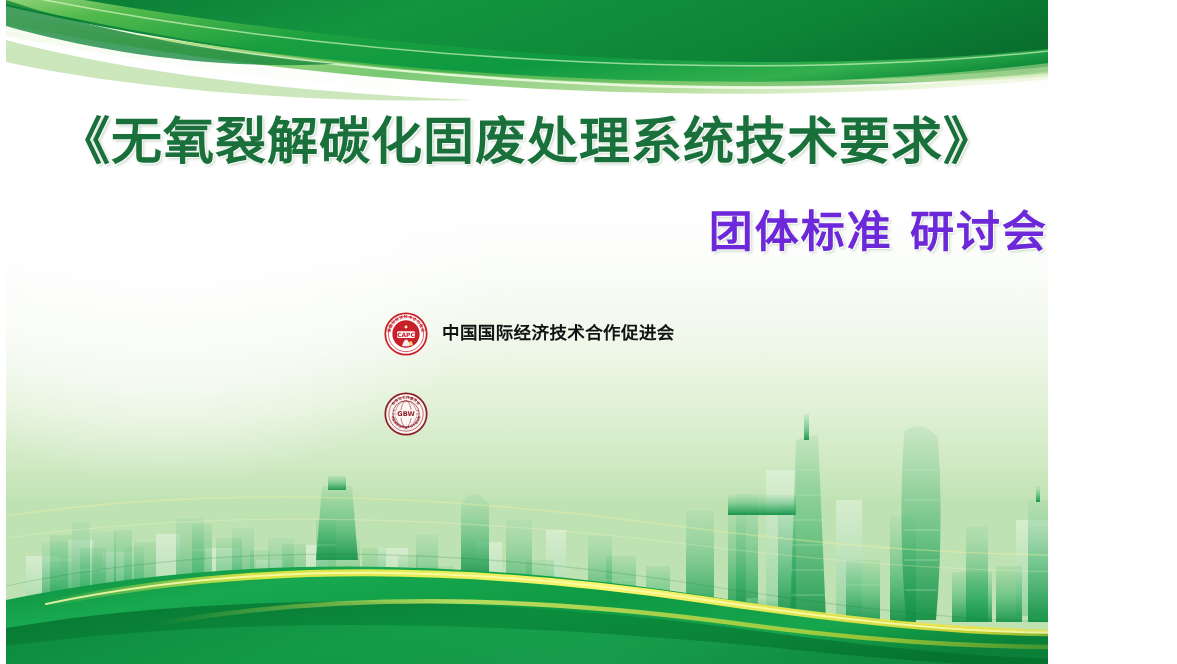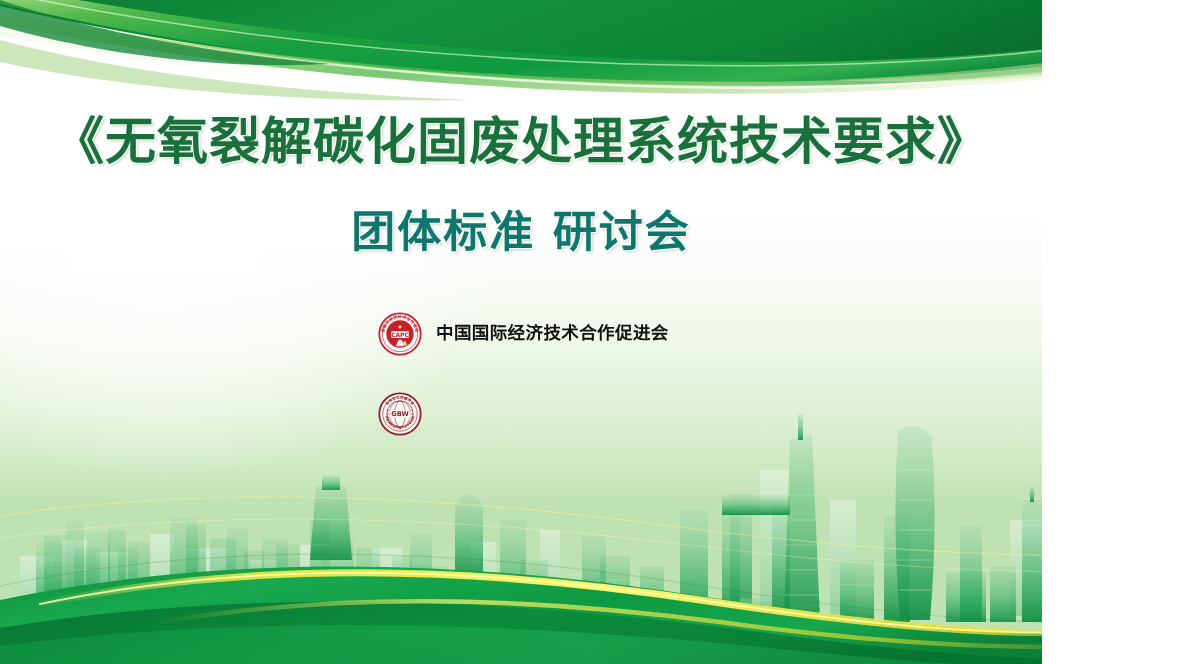--- a/index.html
+++ b/index.html
@@ -12,20 +12,21 @@
     background: #ffffff;
     font-family: "DejaVu Sans", "Liberation Sans", sans-serif;
   }
 
   .slide {
     position: relative;
     width: 1042px;
     height: 664px;
     overflow: hidden;
     background: #ffffff;
+    margin-left: 6px;
   }
 
   
   .bg-base {
     position: absolute;
     inset: 0;
     background:
       linear-gradient(to bottom,
         #ffffff 0%,
         #ffffff 30%,
@@ -79,26 +80,26 @@
       2px 2px 3px rgba(150,180,150,0.55),
       -1px -1px 0 rgba(255,255,255,0.85);
     white-space: nowrap;
   }
 
   .title-sub {
     position: absolute;
     top: 206px;
     left: 0;
     width: 100%;
-    text-align: center;
+    text-align: right;
     font-size: 44px;
     line-height: 1.2;
     font-weight: bold;
     letter-spacing: 2px;
-    color: #0f766e;
+    color: #6d28d9;
     text-shadow:
       1px 1px 0 rgba(255,255,255,0.95),
       2px 2px 3px rgba(150,180,150,0.5),
       -1px -1px 0 rgba(255,255,255,0.8);
     white-space: nowrap;
   }
 
   
   .org-row {
     position: absolute;

